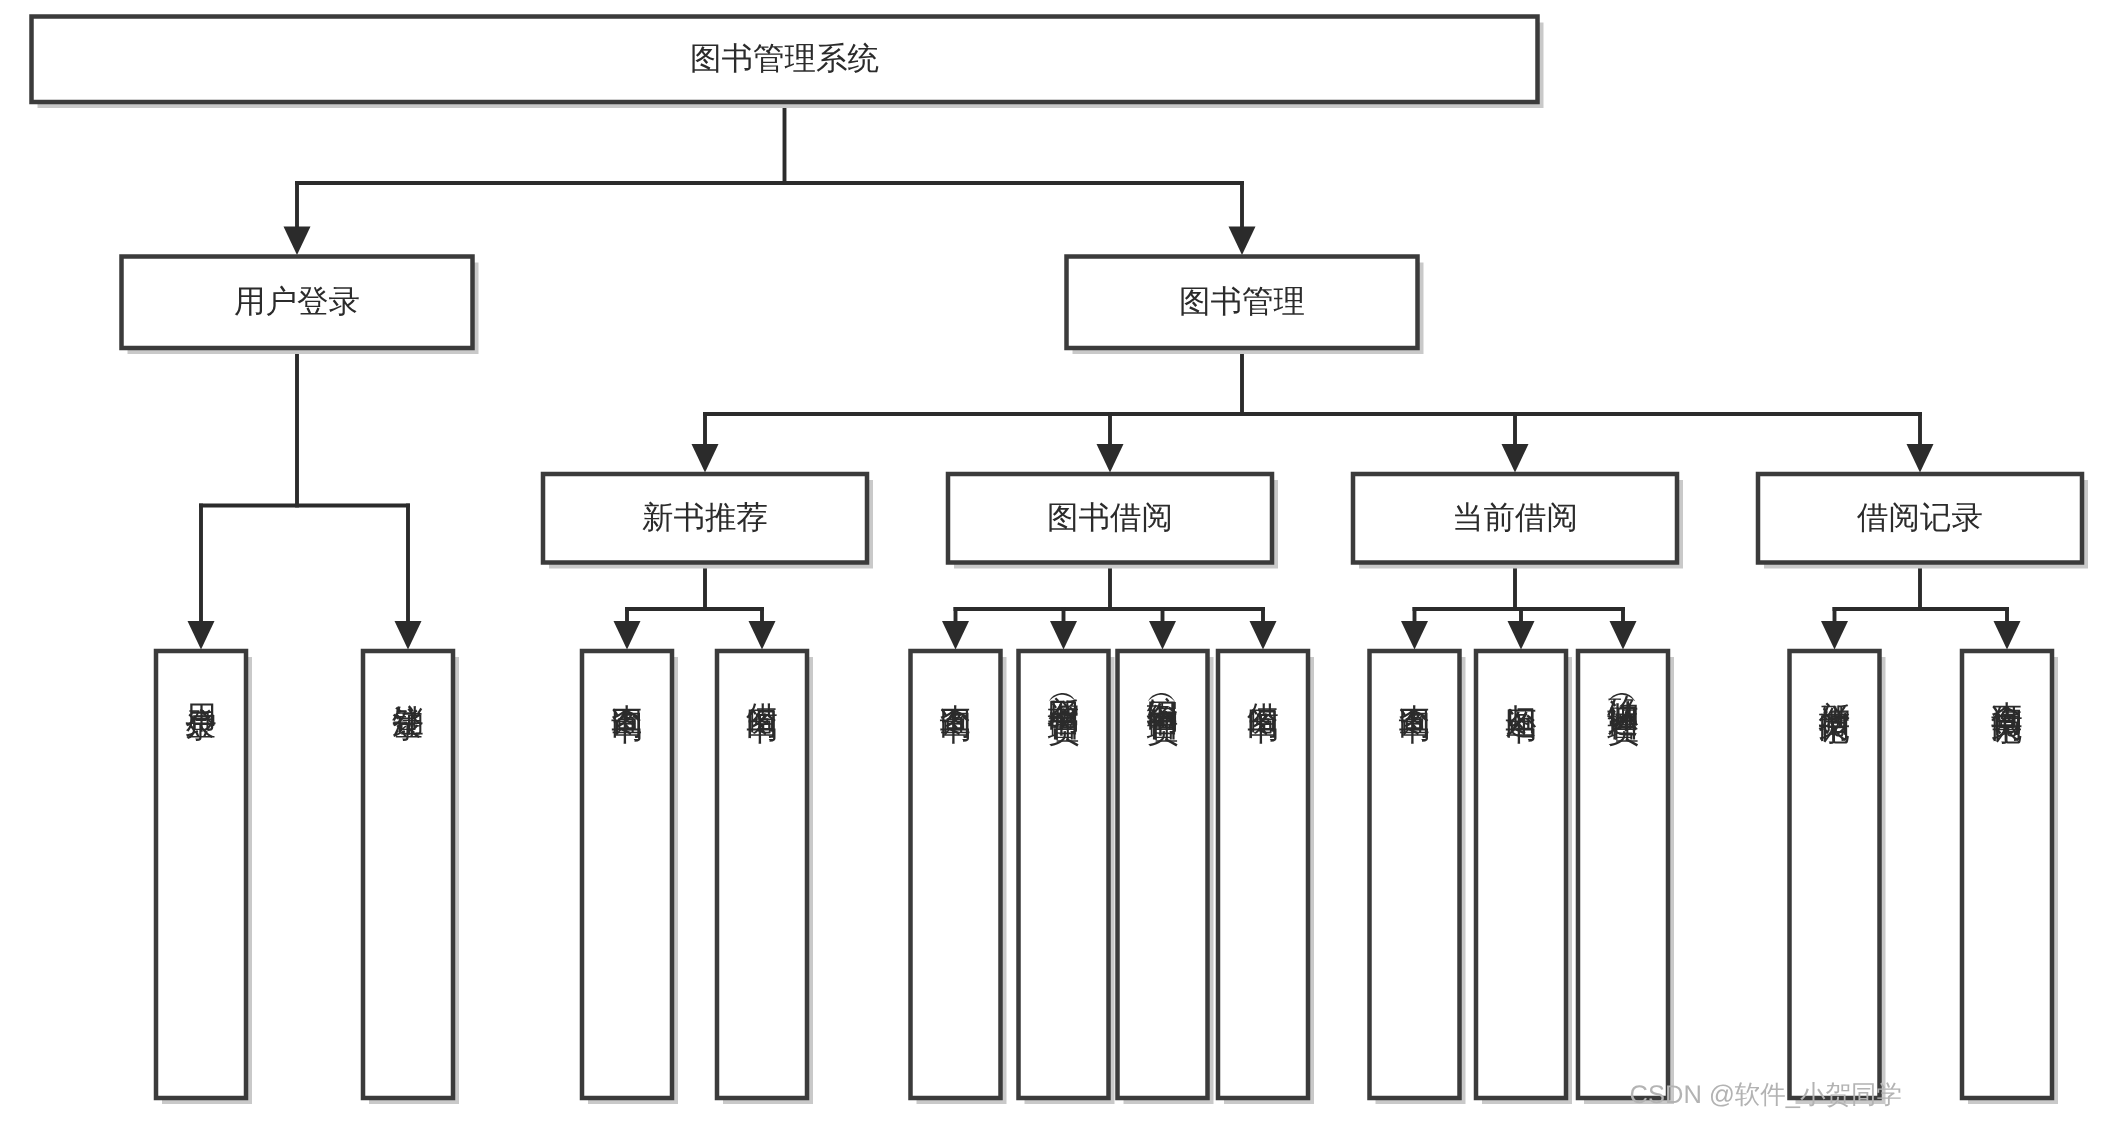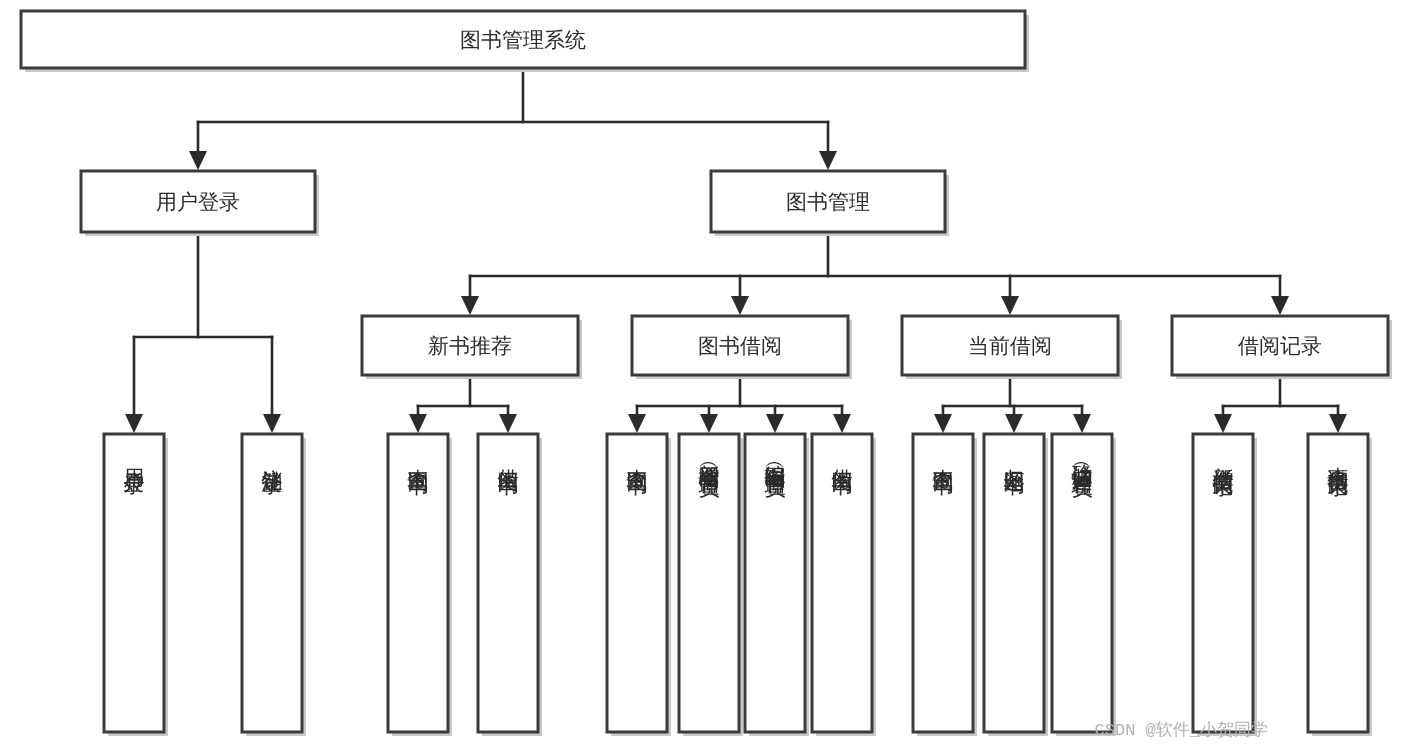--- a/index.html
+++ b/index.html
@@ -57,21 +57,21 @@
     fill: #2b2b2b;
     writing-mode: vertical-rl;
     text-orientation: upright;
     text-anchor: middle;
     letter-spacing: 2px;
   }
   .watermark {
     position: absolute;
     right: 12px;
     bottom: 6px;
-    font-family: Liberation Mono, monospace;
+    font-family: Liberation Sans, sans-serif;
     font-size: 17px;
     color: #b3b3b3;
     white-space: nowrap;
     pointer-events: none;
   }
 </style>
 </head>
 <body>
 
 <div id="diagram-root">

